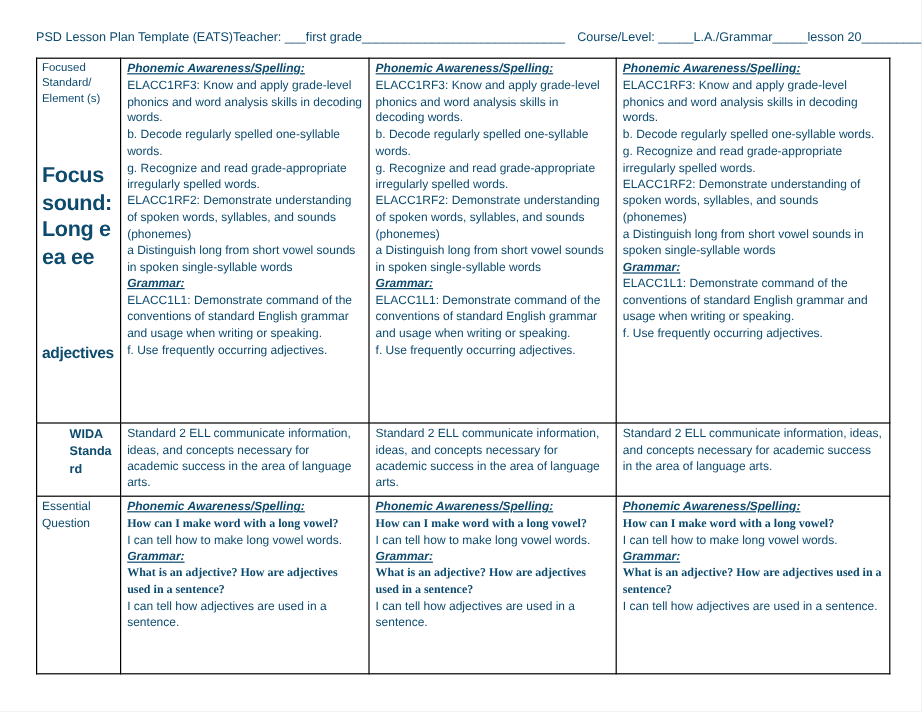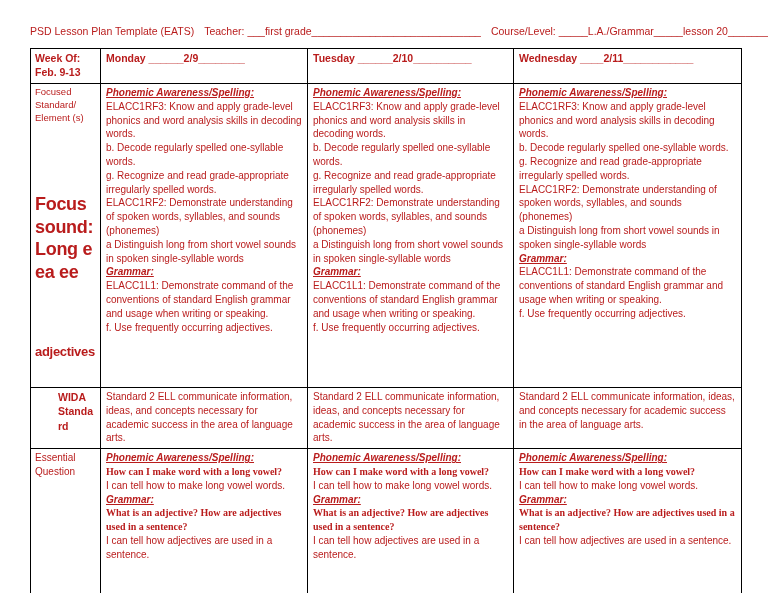--- a/index.html
+++ b/index.html
@@ -1,31 +1,31 @@
 <!DOCTYPE html>
 <html><head>
 <meta charset="utf-8">
 <style>
   html,body { margin:0; padding:0; background:#e8e8e8; }
   .page {
     position:relative;
     width:768px; height:593px;
     background:#ffffff;
     font-family:"Liberation Sans", sans-serif;
-    color:#b91c1c;
+    color:#0c4a6e;
     overflow:hidden;
   }
   
   .doc-header {
     position:absolute; left:30px; top:25px; right:18px;
     font-size:10.5px; white-space:nowrap;
     display:flex; align-items:baseline;
   }
   .doc-title  { flex:0 0 auto; }
-  .doc-teacher{ flex:0 0 auto; margin-left:10px; }
+  .doc-teacher{ flex:0 0 auto; }
   .doc-course { flex:0 0 auto; margin-left:10px; }
 
   
   table.plan {
     position:absolute; left:30px; top:48px;
     width:711px;
     border-collapse:collapse; table-layout:fixed;
   }
   col.c1{width:70px;} col.c2{width:207px;} col.c3{width:206px;} col.c4{width:228px;}
   table.plan td {
@@ -41,21 +41,21 @@
   tr.r-wida td      { height:54px; }
   tr.r-essential td { height:142px; }
 
   .label-cell { padding-left:4px !important; padding-right:3px !important; }
   .bold   { font-weight:bold;margin-left:23px; }
   .u-head { font-weight:bold; text-decoration:underline;font-style:italic; }
   .q      { font-weight:bold;font-family:Liberation Serif, serif; }
   .small-label { font-size:9.5px; line-height:1.35; }
   .focus-big {
     font-size:18px; font-weight:bold; line-height:1.25;
-    margin-top:69px; letter-spacing:-0.3px;
+    margin-top:46px; letter-spacing:-0.3px;
   }
   .focus-adj {
     font-size:13px; font-weight:bold;
     margin-top:60px; letter-spacing:-0.3px;
   }
   .wida-label { font-size:10.5px; }
 </style>
 </head>
 <body>
 
@@ -69,29 +69,20 @@
 
   <table class="plan">
     <colgroup>
         <col class="c1">
         <col class="c2">
         <col class="c3">
         <col class="c4">
       </colgroup>
     <tbody>
 
-    <tr class="r-head">
-      <td class="label-cell">
-        <div>Week Of:</div>
-        <div>Feb. 9-13</div>
-      </td>
-      <td>Monday ______2/9________</td>
-      <td>Tuesday ______2/10__________</td>
-      <td>Wednesday ____2/11____________</td>
-    </tr>
 
     <tr class="r-standards">
       <td class="label-cell">
         <div class="small-label">Focused Standard/ Element (s)</div>
         <div class="focus-big">Focus sound: Long e ea ee</div>
         <div class="focus-adj">adjectives</div>
       </td>
 
       <td>
         <div class="u-head">Phonemic Awareness/Spelling:</div>

